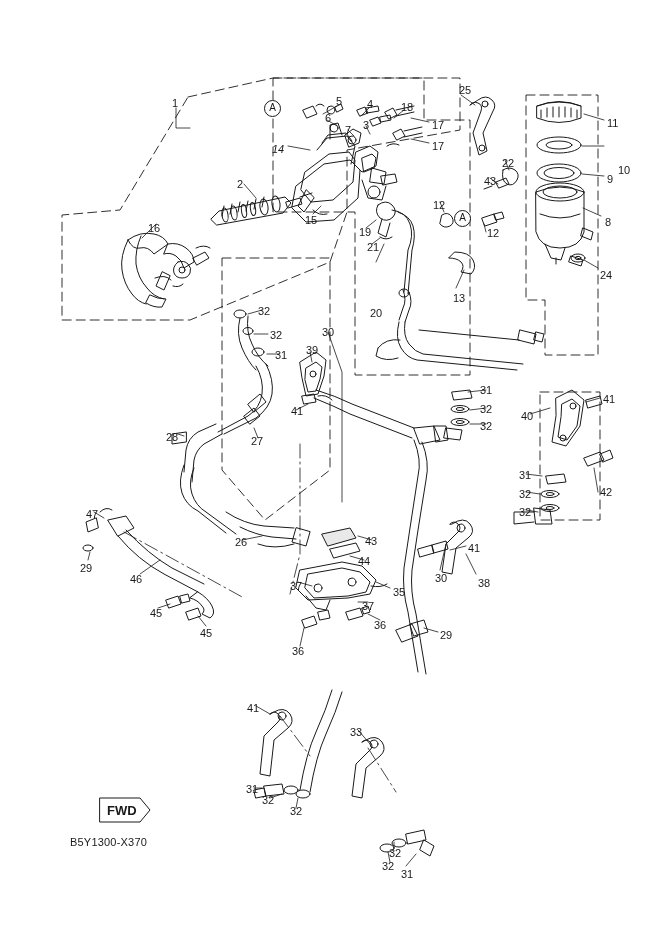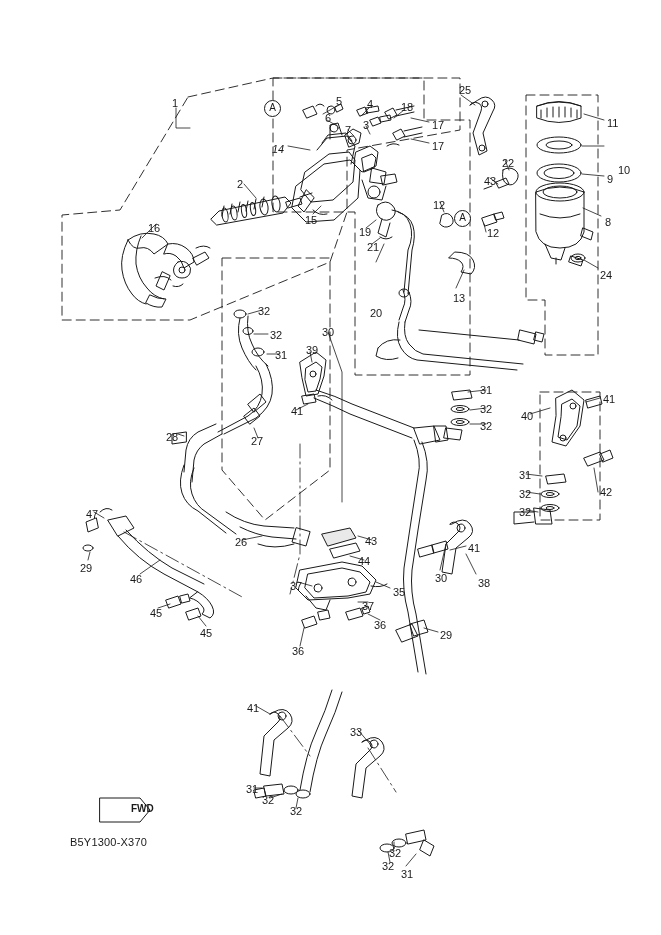--- a/index.html
+++ b/index.html
@@ -34,24 +34,24 @@
     position: absolute;
     left: 70px;
     top: 836px;
     font-family: "Liberation Sans", sans-serif;
     font-size: 11px;
     color: #1a1a1a;
     letter-spacing: 0.2px;
   }
   .fwd-label {
     position: absolute;
-    left: 131px;
+    left: 107px;
     top: 803px;
     font-family: "Liberation Sans", sans-serif;
-    font-size: 10px;
+    font-size: 13px;
     font-weight: bold;
     color: #1a1a1a;
   }
   .circ {
     position: absolute;
     width: 15px;
     height: 15px;
     border: 1px solid #1a1a1a;
     border-radius: 50%;
     font-size: 10px;

